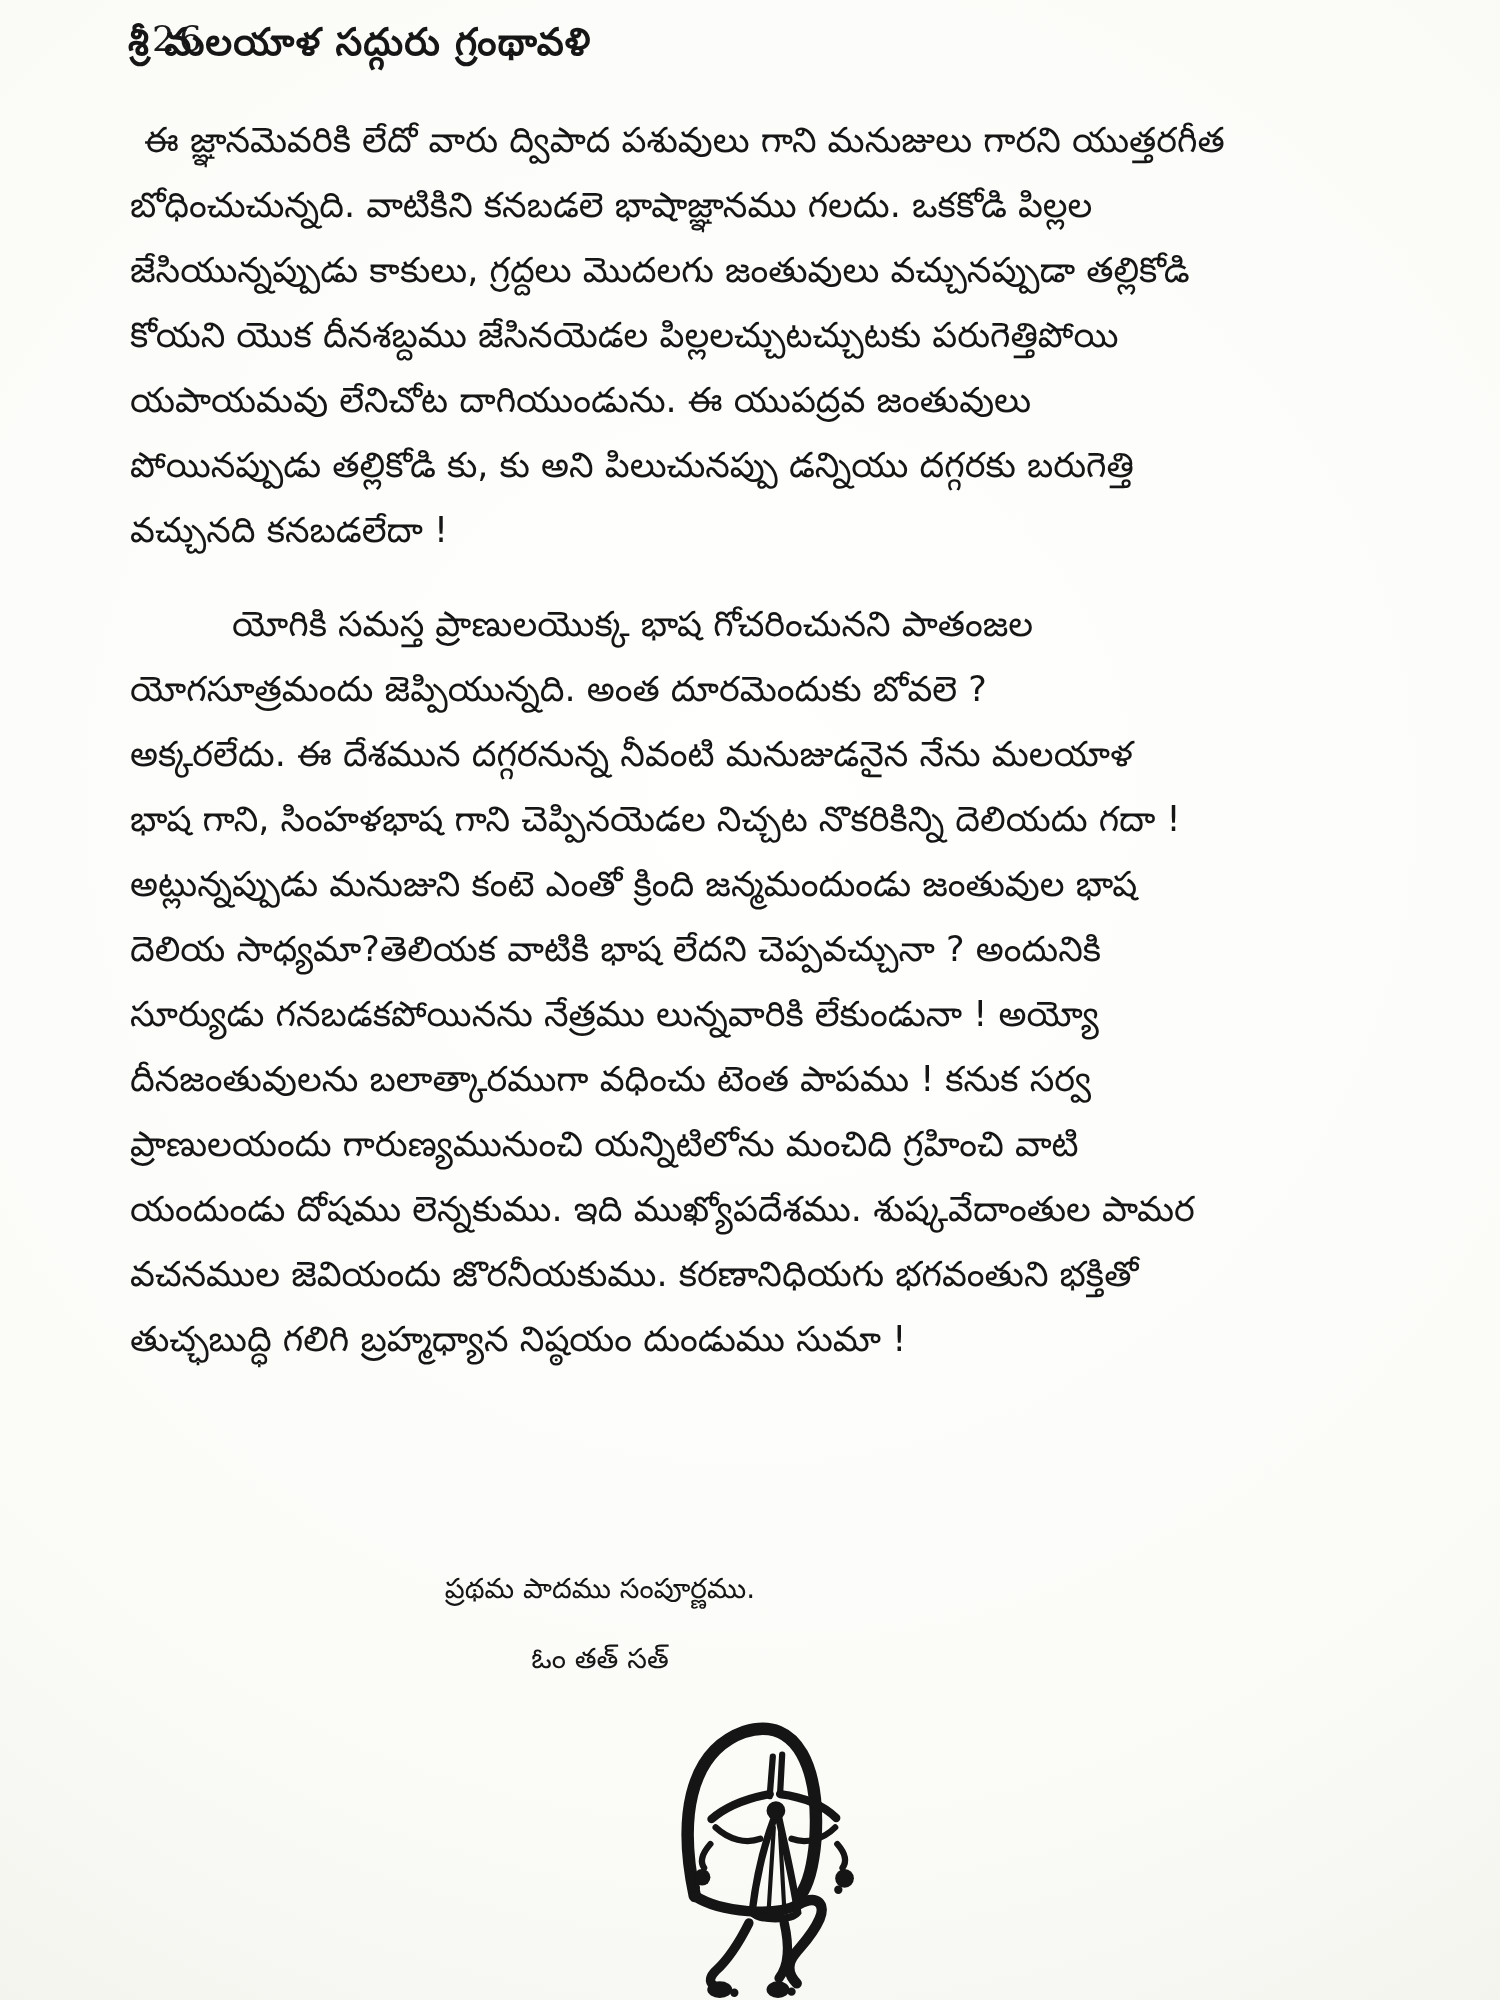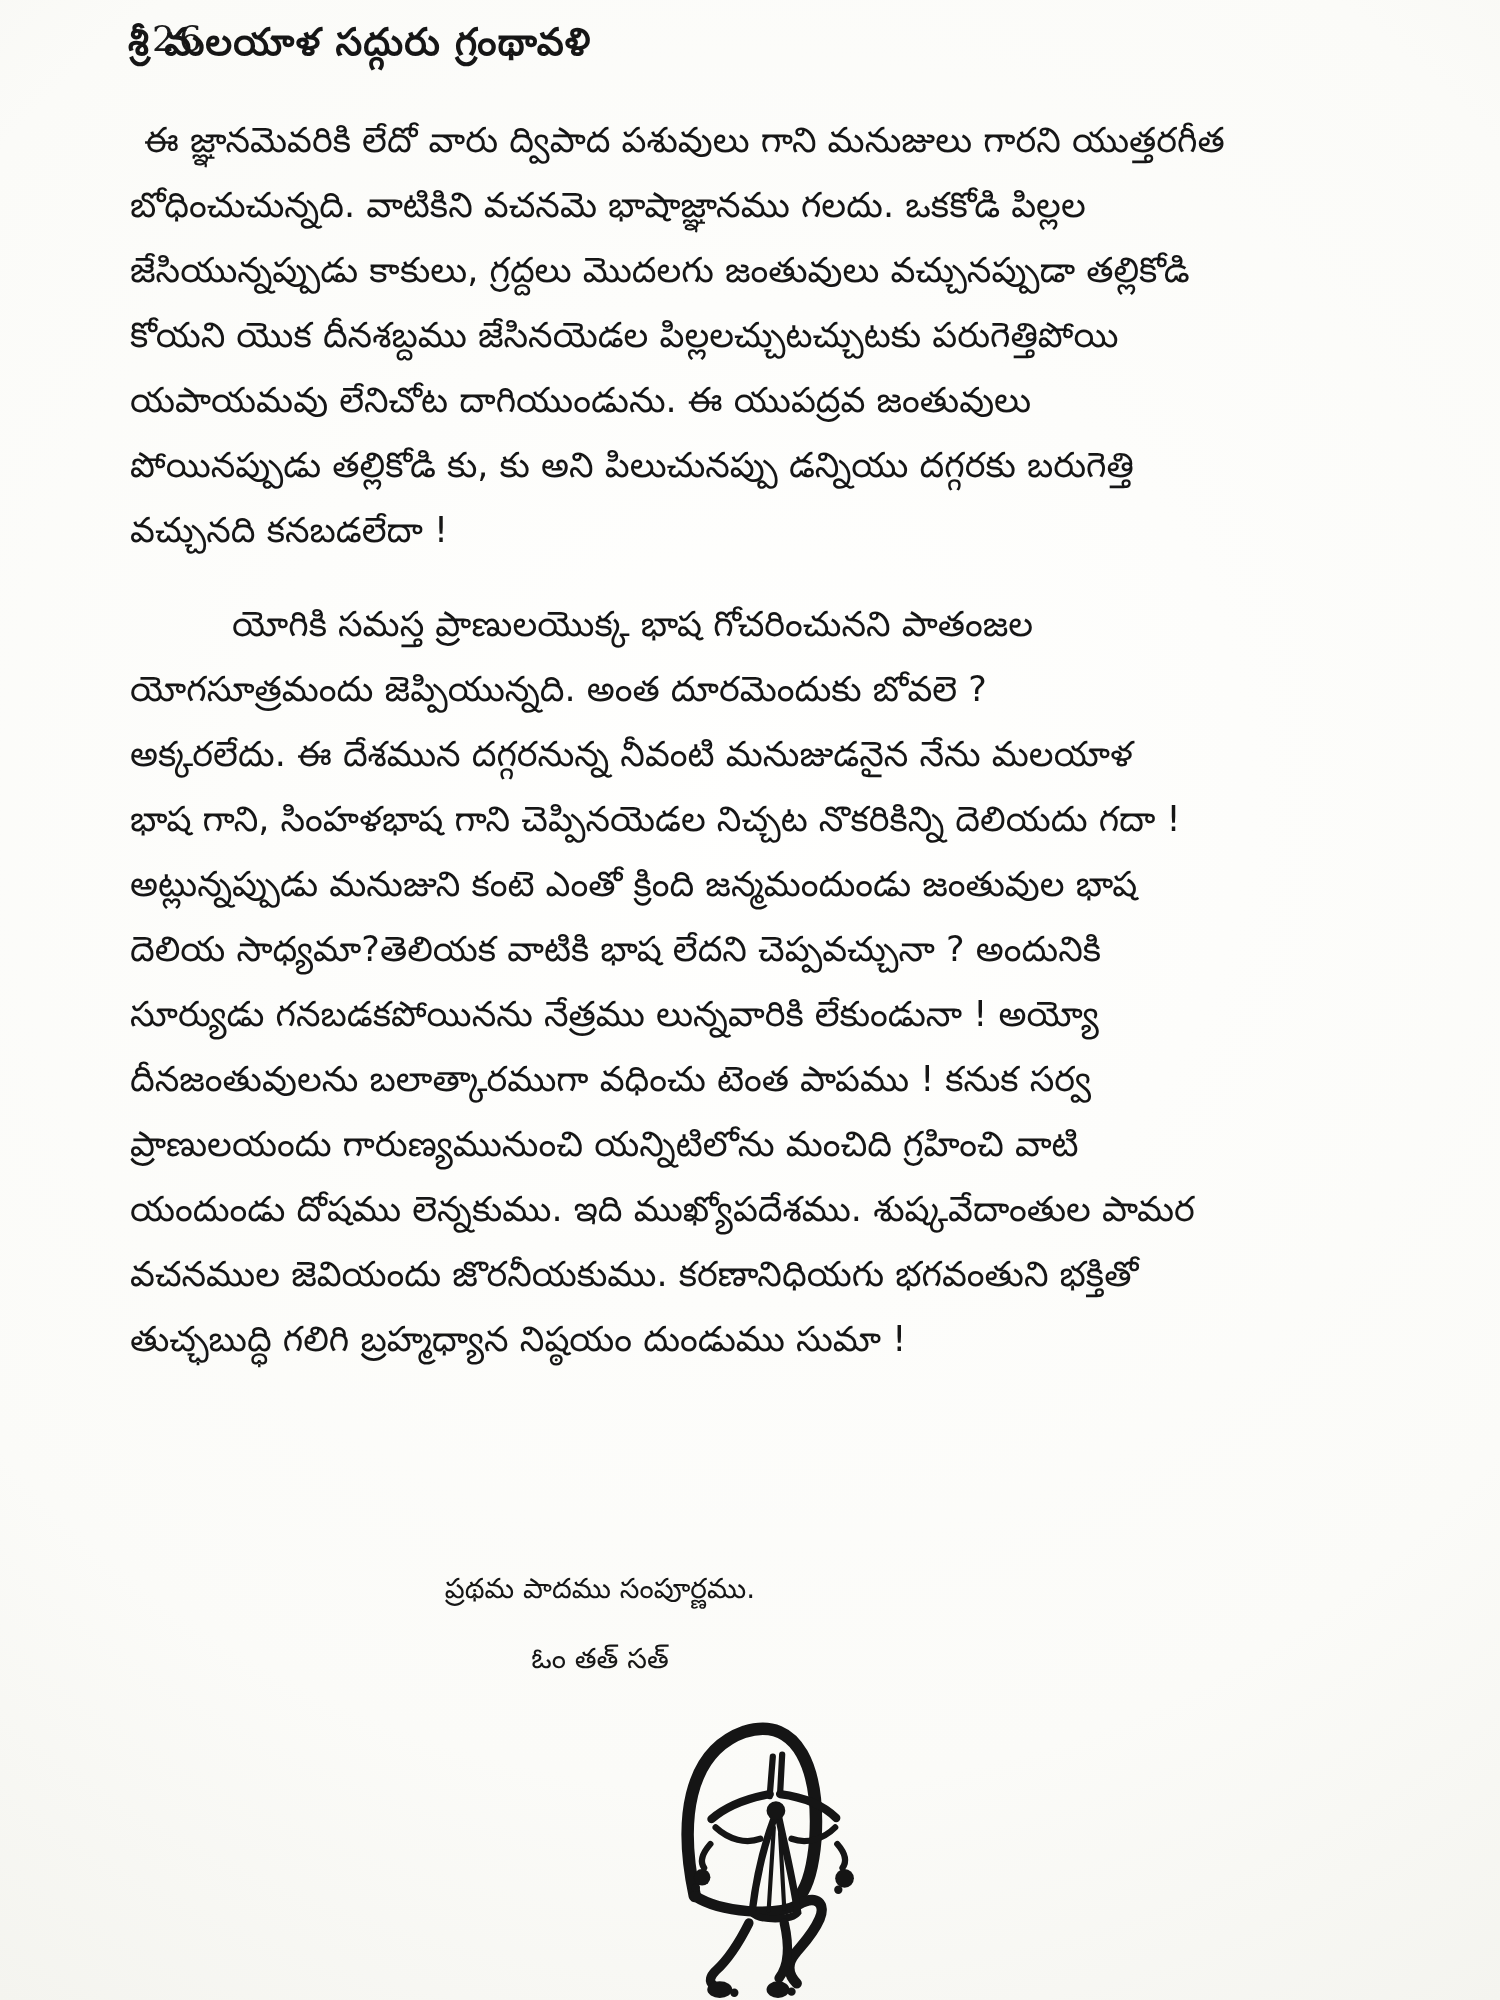--- a/index.html
+++ b/index.html
@@ -51,21 +51,21 @@
 
 <div class="page">
 
   <div class="page-number">26</div>
 
   <div class="header-title">శ్రీ మలయాళ సద్గురు గ్రంథావళి</div>
 
   <div class="body-block">
     <div class="para p1">
       <div class="line">ఈ జ్ఞానమెవరికి లేదో వారు ద్విపాద పశువులు గాని మనుజులు గారని యుత్తరగీత</div>
-      <div class="line">బోధించుచున్నది. వాటికిని వచనమె భాషాజ్ఞానము గలదు. ఒకకోడి  పిల్లల</div>
+      <div class="line">బోధించుచున్నది. వాటికిని కనబడలె భాషాజ్ఞానము గలదు. ఒకకోడి  పిల్లల</div>
       <div class="line">జేసియున్నప్పుడు కాకులు, గ్రద్దలు మొదలగు జంతువులు వచ్చునప్పుడా తల్లికోడి</div>
       <div class="line">కోయని యొక దీనశబ్దము జేసినయెడల పిల్లలచ్చుటచ్చుటకు  పరుగెత్తిపోయి</div>
       <div class="line">యపాయమవు లేనిచోట దాగియుండును. ఈ యుపద్రవ జంతువులు</div>
       <div class="line">పోయినప్పుడు తల్లికోడి కు, కు అని పిలుచునప్పు డన్నియు దగ్గరకు బరుగెత్తి</div>
       <div class="line">వచ్చునది కనబడలేదా !</div>
     </div>
     <div class="para p2">
       <div class="line">యోగికి సమస్త ప్రాణులయొక్క  భాష గోచరించునని పాతంజల</div>
       <div class="line">యోగసూత్రమందు జెప్పియున్నది. అంత దూరమెందుకు బోవలె ?</div>
       <div class="line">అక్కరలేదు. ఈ దేశమున దగ్గరనున్న నీవంటి మనుజుడనైన నేను మలయాళ</div>

